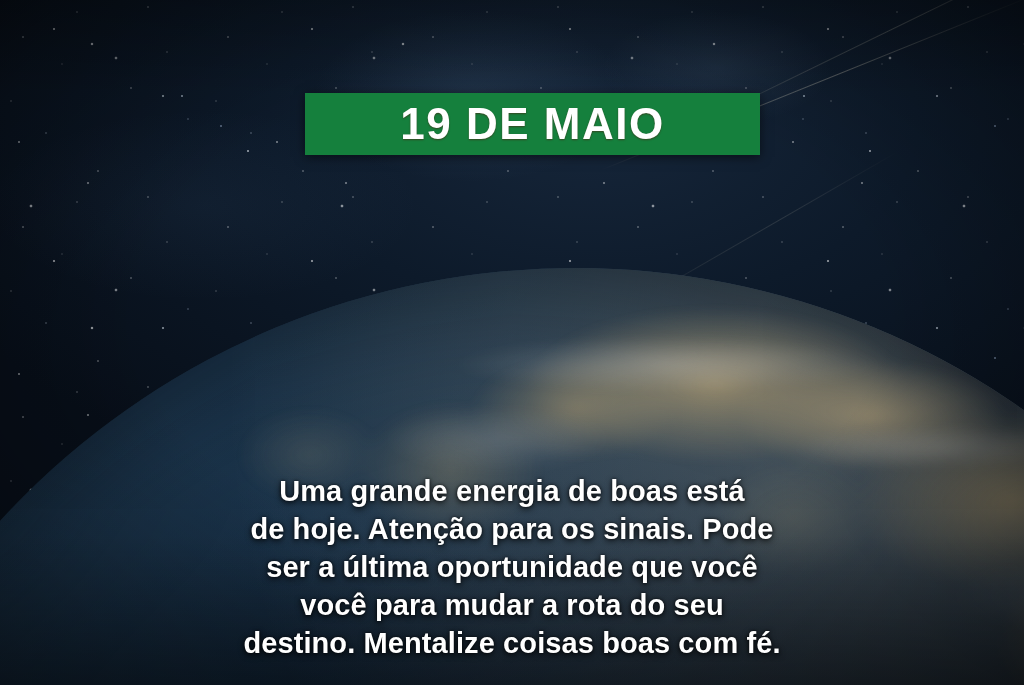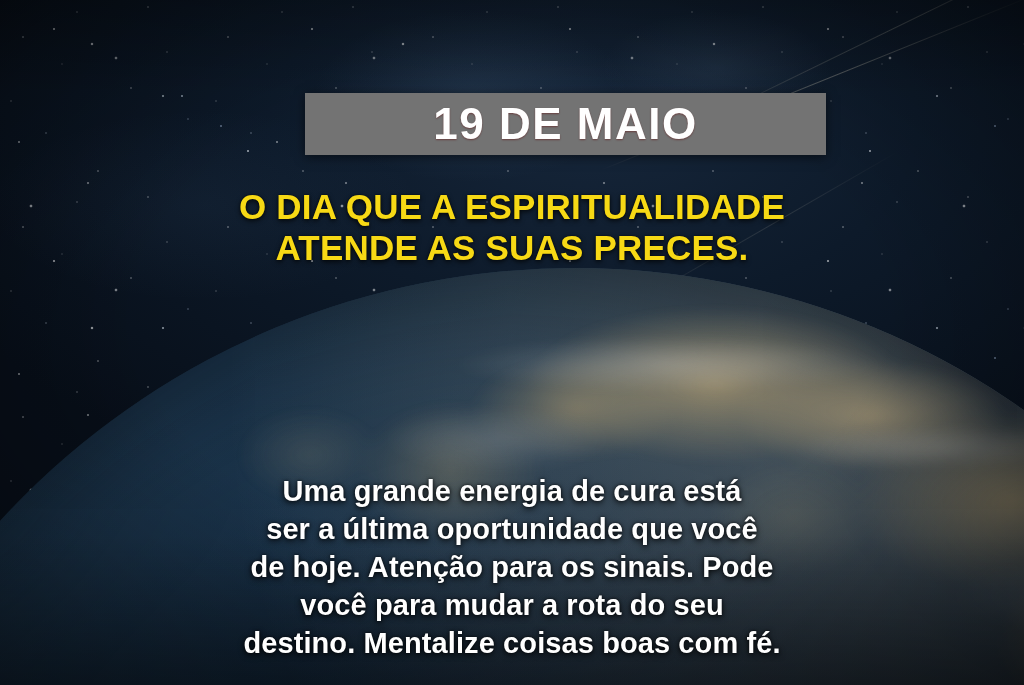--- a/index.html
+++ b/index.html
@@ -217,23 +217,23 @@
   #content {
     position: absolute;
     inset: 0;
     z-index: 5;
   }
 
   #date-banner {
     position: absolute;
     left: 305px;
     top: 93px;
-    width: 521px;
+    width: 455px;
     height: 62px;
-    background: #737373;
+    background: #15803d;
     display: flex;
     align-items: center;
     justify-content: center;
     box-shadow: 0 2px 10px rgba(0,0,0,.55);
   }
   #date-banner-text {
     color: #ffffff;
     font-size: 44px;
     font-weight: 700;
     letter-spacing: 1.5px;
@@ -316,28 +316,24 @@
   </div>
 
   <div class="layer" id="vignette"></div>
 
   <div id="content">
 
     <div id="date-banner">
       <span id="date-banner-text">19 DE MAIO</span>
     </div>
 
-    <h1 id="headline">
-      <span class="hl-line">O DIA QUE A ESPIRITUALIDADE</span>
-      <span class="hl-line">ATENDE AS SUAS PRECES.</span>
-    </h1>
 
     <p id="body-copy">
-      <span class="bc-line">Uma grande energia de cura está</span>
+      <span class="bc-line">Uma grande energia de boas está</span>
+      <span class="bc-line">de hoje. Atenção para os sinais. Pode</span>
       <span class="bc-line">ser a última oportunidade que você</span>
-      <span class="bc-line">de hoje. Atenção para os sinais. Pode</span>
       <span class="bc-line">você para mudar a rota do seu</span>
       <span class="bc-line">destino. Mentalize coisas boas com fé.</span>
     </p>
 
 
   </div>
 </div>
 
 </body></html>

